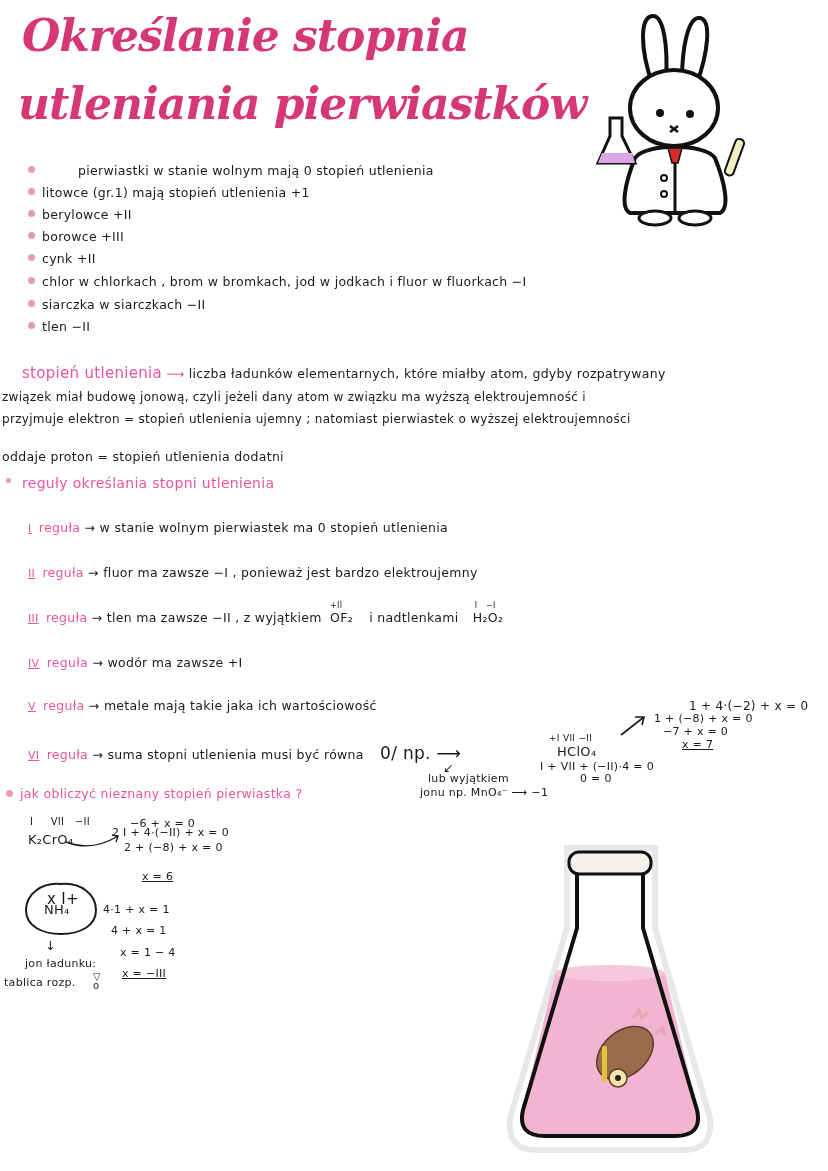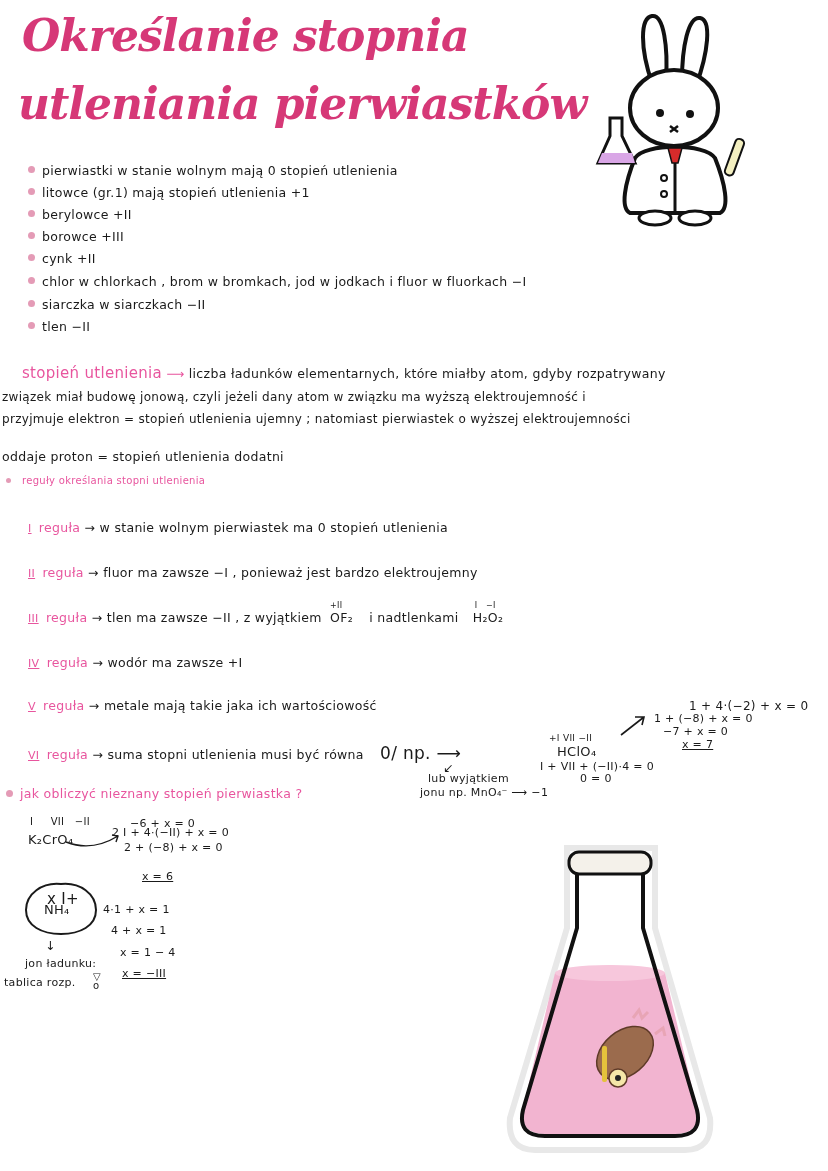--- a/index.html
+++ b/index.html
@@ -42,21 +42,21 @@
   <ellipse cx="105" cy="210" rx="16" ry="7" fill="#fff" stroke="#111" stroke-width="3"></ellipse>
 
   <path d="M20 110 L32 110 L32 128 L45 155 L8 155 L20 128 Z" fill="#fff" stroke="#111" stroke-width="3"></path>
   <path d="M12 145 L42 145 L45 155 L8 155 Z" fill="#d9a6e6"></path>
 
   <rect x="140" y="130" width="9" height="38" rx="4" transform="rotate(20 144 149)" fill="#f3efc0" stroke="#111" stroke-width="2"></rect>
 </svg>
 
 <div>
   <span class="dot" style="left:28px; top:166px;"></span>
-  <div class="bullet-row hw" style="top:163px;">pierwiastki  w stanie  wolnym  mają  0  stopień  utlenienia</div>
+  <div class="bullet-row hw" style="top:163px;margin-left:36px;">pierwiastki  w stanie  wolnym  mają  0  stopień  utlenienia</div>
   <span class="dot" style="left:28px; top:188px;"></span>
   <div class="bullet-row hw" style="top:185px;">litowce (gr.1)  mają  stopień utlenienia  +1</div>
   <span class="dot" style="left:28px; top:210px;"></span>
   <div class="bullet-row hw" style="top:207px;">berylowce  +II</div>
   <span class="dot" style="left:28px; top:232px;"></span>
   <div class="bullet-row hw" style="top:229px;">borowce  +III</div>
   <span class="dot" style="left:28px; top:254px;"></span>
   <div class="bullet-row hw" style="top:251px;">cynk  +II</div>
   <span class="dot" style="left:28px; top:277px;"></span>
   <div class="bullet-row hw" style="top:274px;">chlor w  chlorkach , brom  w  bromkach, jod  w  jodkach  i  fluor  w fluorkach  −I</div>
@@ -71,21 +71,21 @@
     <span class="pink" style="font-size:15px;">stopień utlenienia</span>
     <span class="pink">⟶</span>
     <span>liczba ładunków elementarnych, które miałby atom, gdyby rozpatrywany</span>
   </div>
   <div class="abs hw" style="left:2px; top:390px; font-size:12px;">związek miał budowę jonową, czyli jeżeli dany atom w związku ma wyższą elektroujemność i</div>
   <div class="abs hw" style="left:2px; top:412px; font-size:12px;">przyjmuje elektron = stopień utlenienia ujemny ; natomiast pierwiastek o wyższej elektroujemności</div>
   <div class="abs hw" style="left:2px; top:433px;margin-top:16px;">oddaje proton = stopień utlenienia dodatni</div>
 </div>
 
 <span class="dot" style="left:6px; top:478px; width:5px; height:5px;"></span>
-<div class="abs hw pink" style="left:22px; top:475px; font-size:10px;">reguły określania stopni utlenienia</div>
+<div class="abs hw pink" style="left:22px; top:475px; font-size:14px;">reguły określania stopni utlenienia</div>
 
 <div class="abs hw" style="left:28px; top:520px;">
   <span class="rule-num">I</span>
   <span class="pink">reguła</span>
   <span>→</span>
   <span>w stanie wolnym pierwiastek ma 0 stopień utlenienia</span>
 </div>
 <div class="abs hw" style="left:28px; top:565px;">
   <span class="rule-num">II</span>
   <span class="pink">reguła</span>

